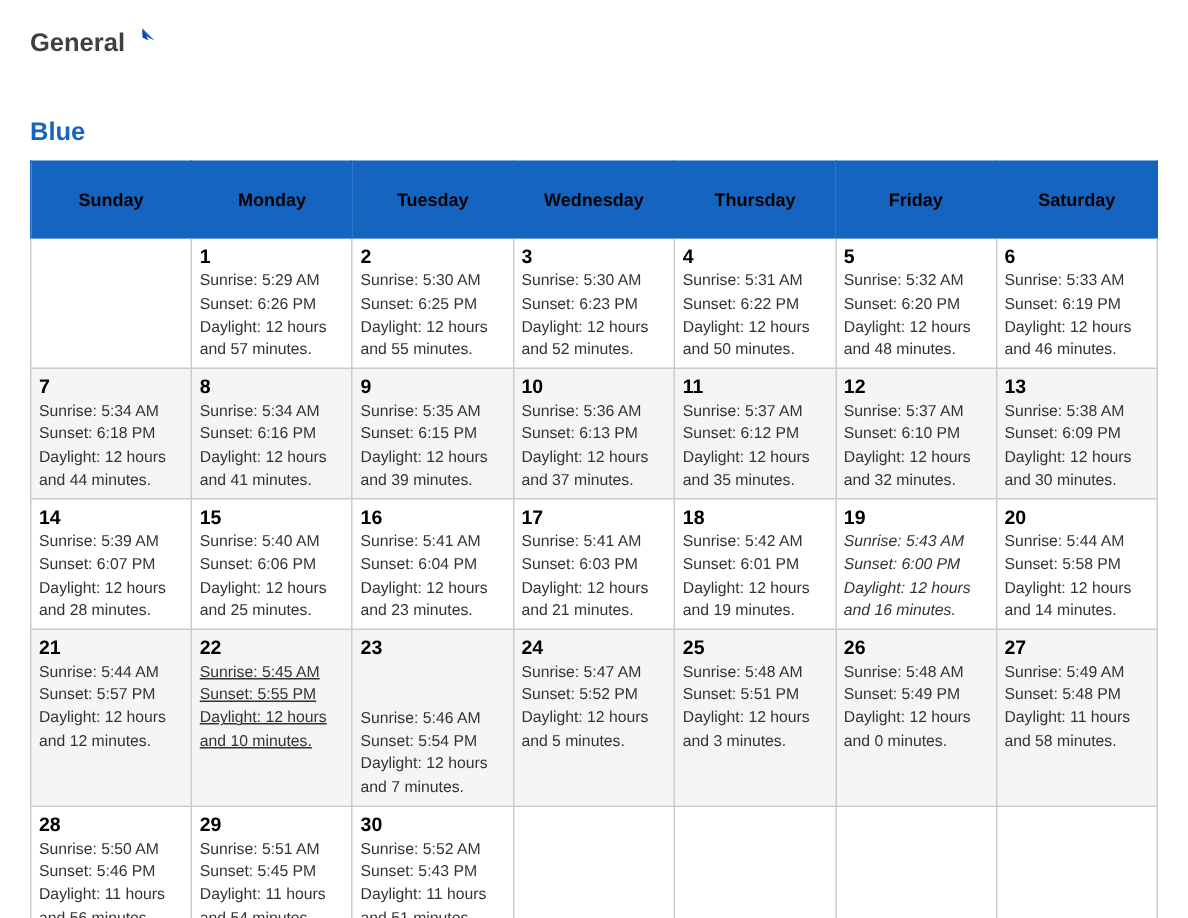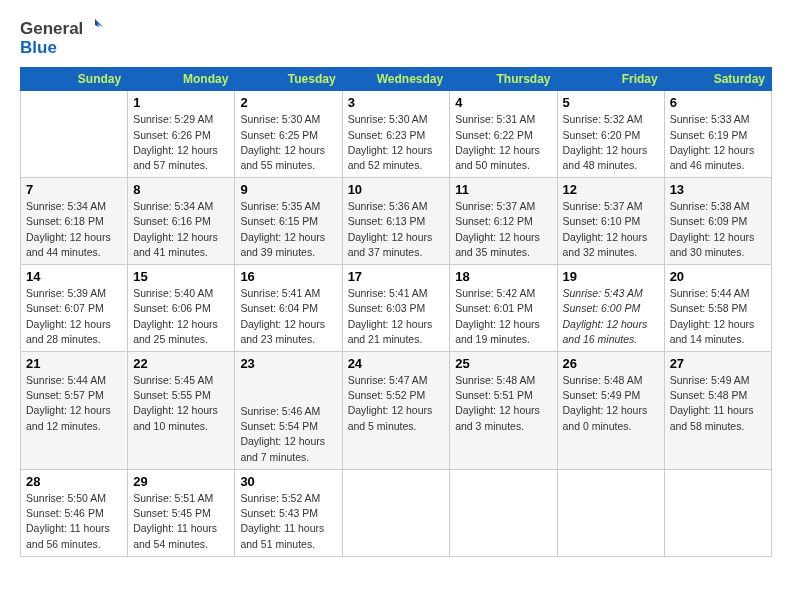--- a/index.html
+++ b/index.html
@@ -26,23 +26,23 @@
     .title-block { text-align: right; }
     .month-title { font-size: 36px; color: #333; font-weight: 300; }
     .location { font-size: 16px; color: #555; }
     table {
       width: 100%;
       border-collapse: collapse;
       font-size: 11px;
     }
     th {
       background: #1565c0;
-      color: #bef264;
-      text-align: right;
-      padding: 4px 6px;
+      color: #000000;
+      text-align: center;
+      padding: 18px 6px;
       font-size: 12px;
       font-weight: bold;
       border: 1px solid #1565c0;
     }
     td {
       border: 1px solid #ccc;
       vertical-align: top;
       padding: 4px 5px;
       height: 80px;
       width: 108px;
@@ -69,21 +69,21 @@
 <div class="header">
   <div class="logo">
   <div style="display:flex;flex-direction:column;align-items:flex-start;line-height:1.1;">
     <span style="display:flex;align-items:center;">
       <span style="color:#404040;font-size:17px;font-weight:bold;">General</span>
       <svg width="20" height="20" viewBox="0 0 20 20" style="margin-left:2px;margin-top:-4px;">
         <polygon points="10,2 18,10 10,6" fill="#1565c0"></polygon>
         <polygon points="10,2 14,10 10,8" fill="#0d47a1"></polygon>
       </svg>
     </span>
-    <span style="color:#1565c0;font-size:17px;font-weight:bold;">Blue</span>
+    <span style="color:#1565c0;font-size:17px;font-weight:bold;margin-top:40px;">Blue</span>
   </div>
 </div>
   <div class="title-block">
     <div class="month-title"></div>
     <div class="location"></div>
   </div>
 </div>
 
 <table>
   <thead>
@@ -248,21 +248,21 @@
       <tr>
         <td>
           <span class="day-num">21</span>
           <div class="cell-text" style="white-space: pre-line;">Sunrise: 5:44 AM
 Sunset: 5:57 PM
 Daylight: 12 hours
 and 12 minutes.</div>
         </td>
         <td>
           <span class="day-num">22</span>
-          <div class="cell-text" style="white-space: pre-line;">Sunrise: 5:45 AM
+          <div class="cell-text" style="white-space: pre-line; text-decoration: underline;">Sunrise: 5:45 AM
 Sunset: 5:55 PM
 Daylight: 12 hours
 and 10 minutes.</div>
         </td>
         <td>
           <span class="day-num">23</span>
           <div class="cell-text" style="white-space: pre-line; margin-top: 33px;">Sunrise: 5:46 AM
 Sunset: 5:54 PM
 Daylight: 12 hours
 and 7 minutes.</div>

